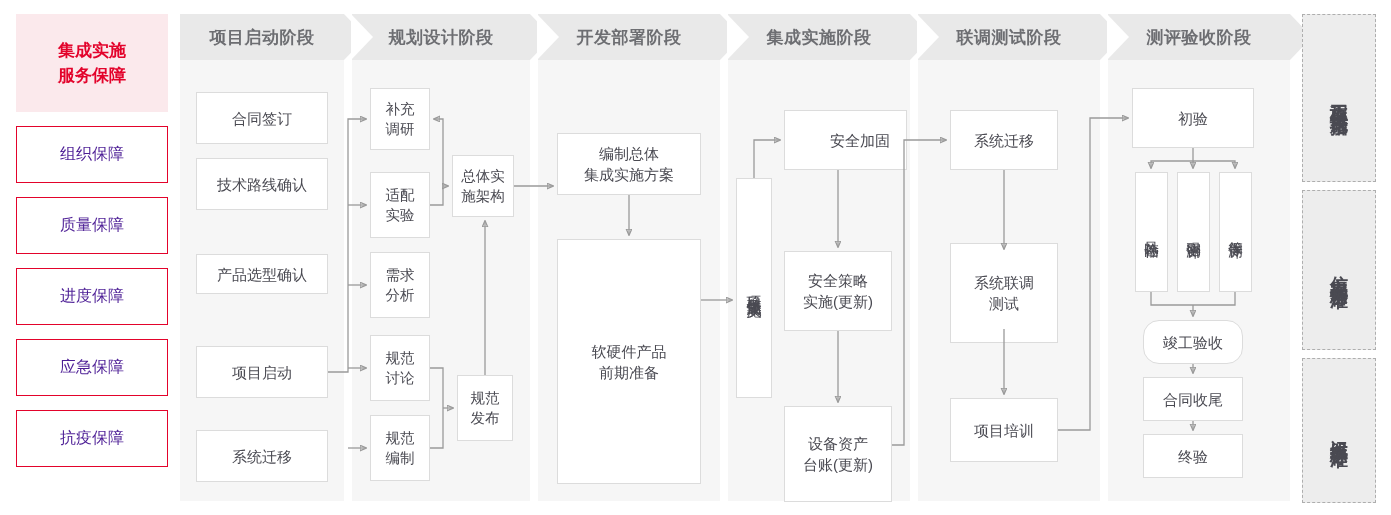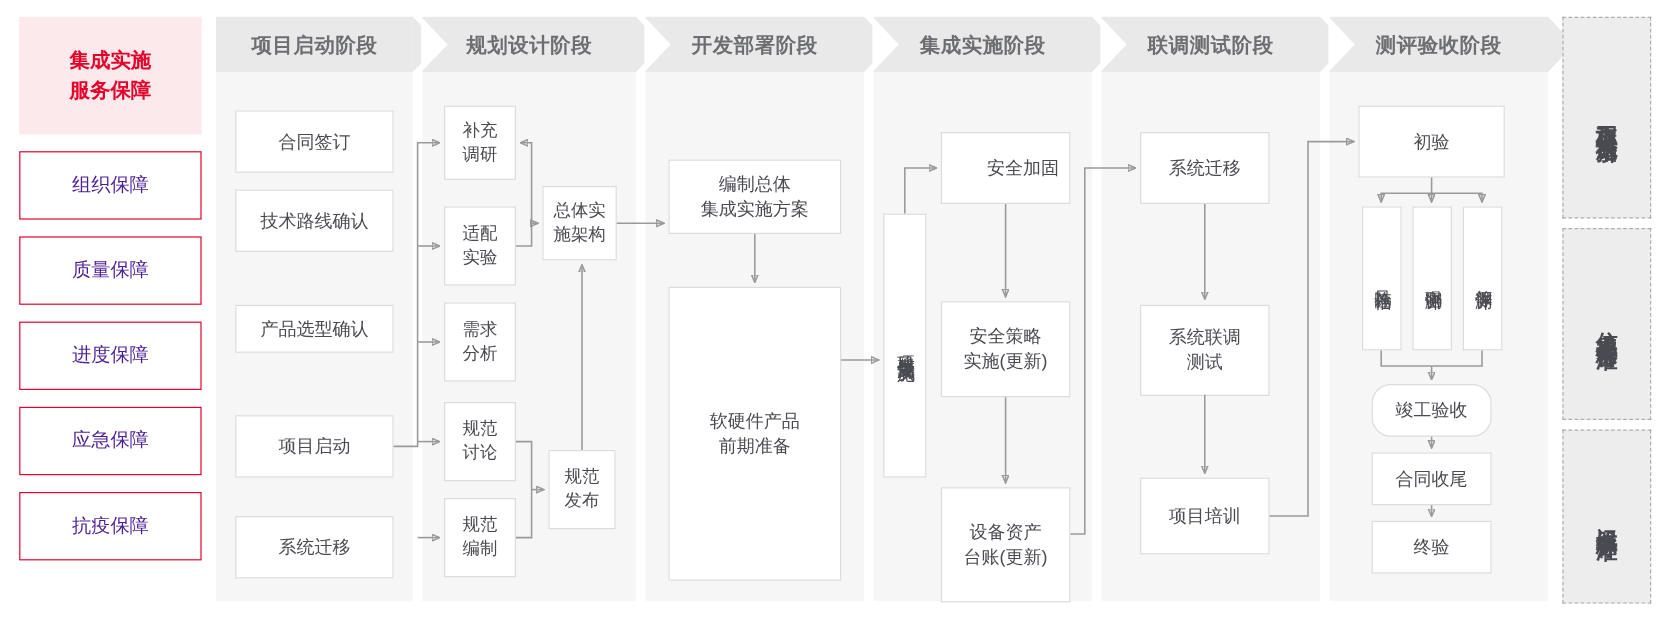--- a/index.html
+++ b/index.html
@@ -140,34 +140,34 @@
   </div>
   <div class="node" style="left:557px;top:239px;width:144px;height:245px;">
     <span><span>软硬件产品</span><br><span>前期准备</span></span>
   </div>
 
   <div class="phase notch" style="left:728px;width:182px;">
     <div class="phase-head">集成实施阶段</div>
     <div class="phase-body" style="height:441px;"></div>
   </div>
   <div class="node vert" style="left:736px;top:178px;width:36px;height:220px;">项目整体集成实施</div>
-  <div class="node" style="left:784px;top:110px;width:108px;height:60px;padding-left:29px;">安全加固</div>
+  <div class="node" style="left:784px;top:110px;width:123px;height:60px;padding-left:29px;">安全加固</div>
   <div class="node" style="left:784px;top:251px;width:108px;height:80px;">
     <span><span>安全策略</span><br><span>实施(更新)</span></span>
   </div>
   <div class="node" style="left:784px;top:406px;width:108px;height:96px;">
     <span><span>设备资产</span><br><span>台账(更新)</span></span>
   </div>
 
   <div class="phase notch" style="left:918px;width:182px;">
     <div class="phase-head">联调测试阶段</div>
     <div class="phase-body" style="height:441px;"></div>
   </div>
   <div class="node" style="left:950px;top:110px;width:108px;height:60px;">系统迁移</div>
-  <div class="node" style="left:950px;top:254px;width:108px;height:76px;">
+  <div class="node" style="left:950px;top:243px;width:108px;height:100px;">
     <span><span>系统联调</span><br><span>测试</span></span>
   </div>
   <div class="node" style="left:950px;top:398px;width:108px;height:64px;">项目培训</div>
 
   <div class="phase notch" style="left:1108px;width:182px;">
     <div class="phase-head">测评验收阶段</div>
     <div class="phase-body" style="height:441px;"></div>
   </div>
   <div class="node" style="left:1132px;top:88px;width:122px;height:60px;">初验</div>
   <div class="node vert sm" style="left:1135px;top:172px;width:33px;height:120px;">风险评估</div>

